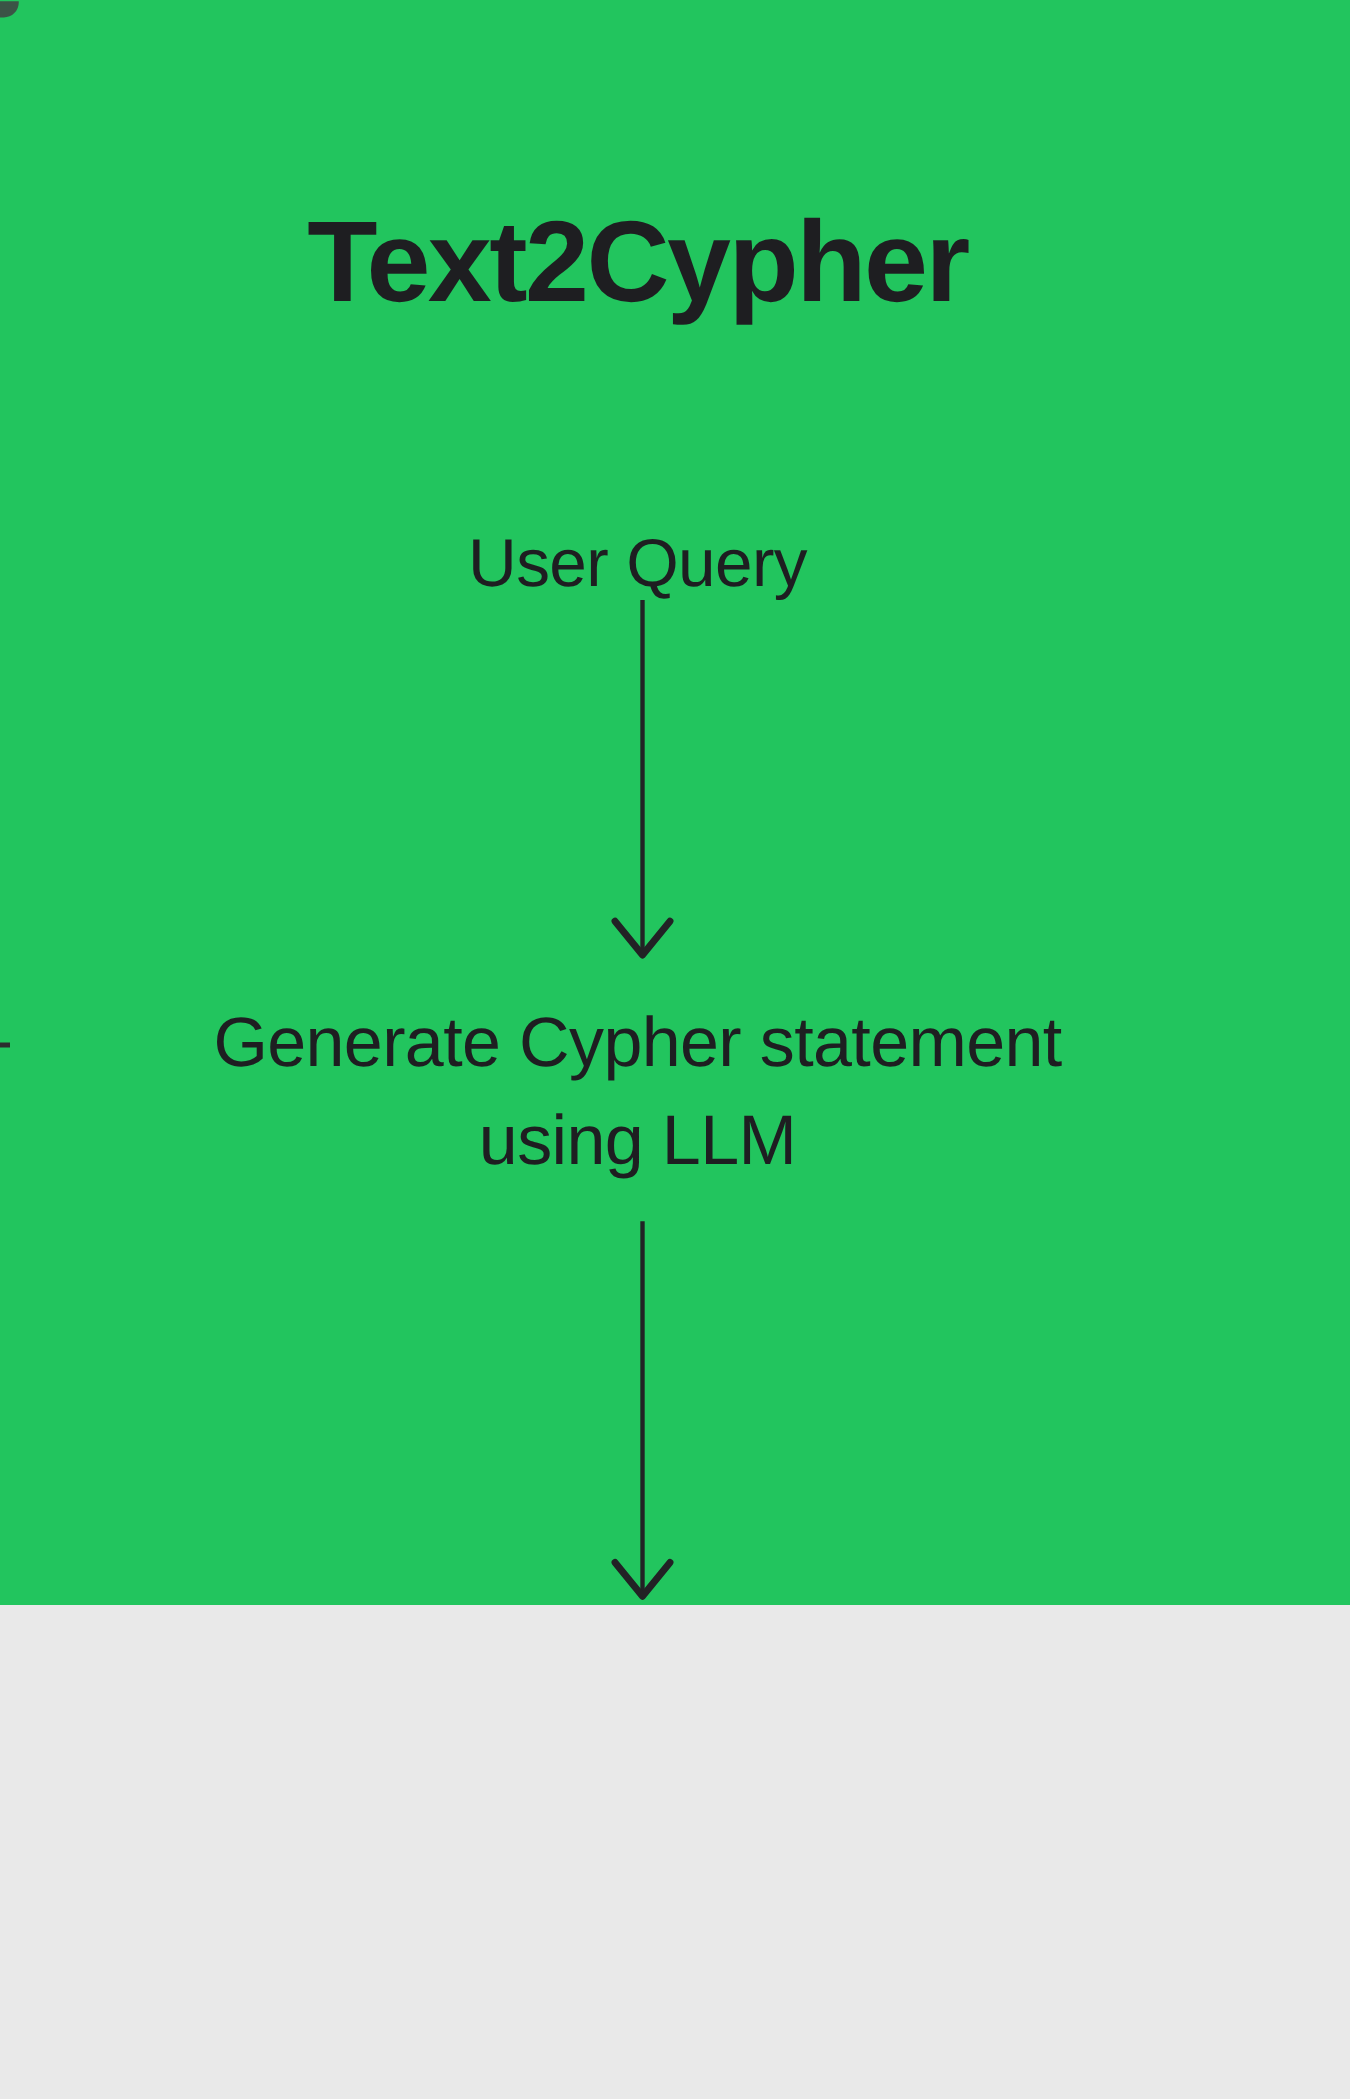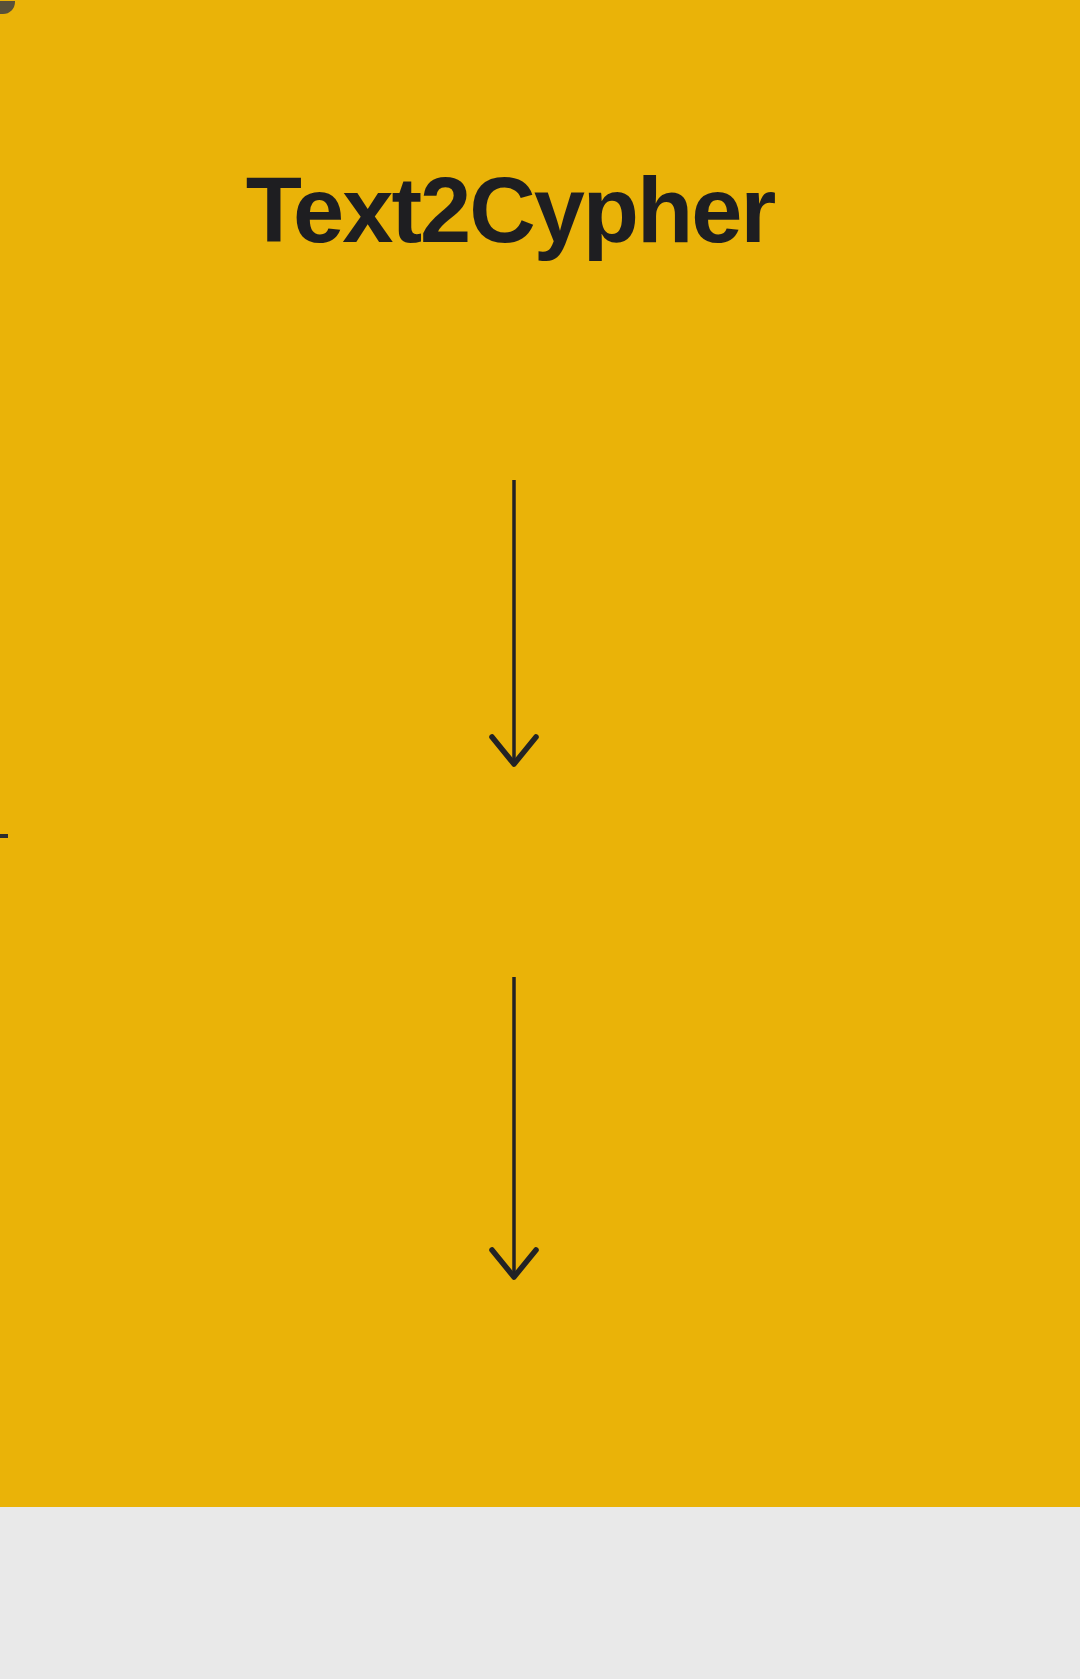--- a/index.html
+++ b/index.html
@@ -3,22 +3,22 @@
 <meta charset="utf-8">
 <style>
   html, body {
     margin: 0;
     padding: 0;
     background: #e9e9e9;
   }
   .canvas {
     position: relative;
     width: 1080px;
-    height: 1507px;
-    background: #eab308;
+    height: 1284px;
+    background: #22c55e;
     overflow: hidden;
     font-family: "Liberation Sans", "DejaVu Sans", sans-serif;
     color: #1e1e21;
   }
   .centered {
     position: absolute;
     left: 0;
     width: 1020px;      
     text-align: center;
   }
@@ -77,26 +77,33 @@
 </head>
 <body>
 
 <div class="canvas">
 
   <div class="corner-notch"></div>
   <div class="edge-dash"></div>
 
   <h1 class="centered title">Text2Cypher</h1>
 
+  <div class="centered node node-single">
+    <div>User Query</div>
+  </div>
 
   <svg class="arrow arrow-1" width="60" height="290" viewBox="0 0 60 290" aria-hidden="true">
     <line x1="30" y1="2" x2="30" y2="282" stroke="#222225" stroke-width="3.5"></line>
     <polyline points="8,259 30,286 52,259" fill="none" stroke="#222225" stroke-width="5.5" stroke-linecap="round" stroke-linejoin="round"></polyline>
   </svg>
 
+  <div class="centered node node-middle">
+    <div>Generate Cypher statement</div>
+    <div>using LLM</div>
+  </div>
 
   <svg class="arrow arrow-2" width="60" height="306" viewBox="0 0 60 306" aria-hidden="true">
     <line x1="30" y1="2" x2="30" y2="298" stroke="#222225" stroke-width="3.5"></line>
     <polyline points="8,275 30,302 52,275" fill="none" stroke="#222225" stroke-width="5.5" stroke-linecap="round" stroke-linejoin="round"></polyline>
   </svg>
 
   <div class="centered node node-bottom">
   </div>
 
 </div>

